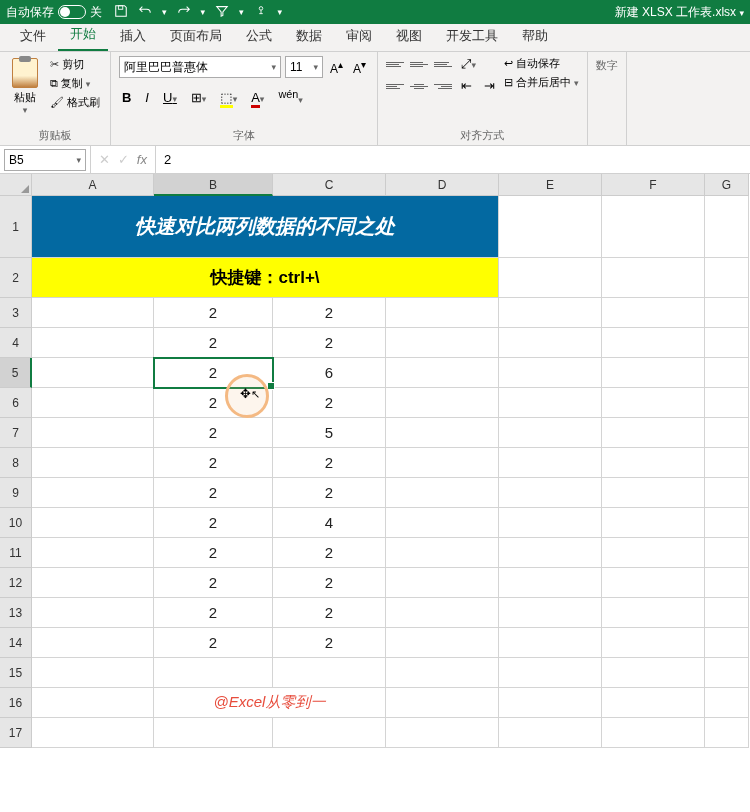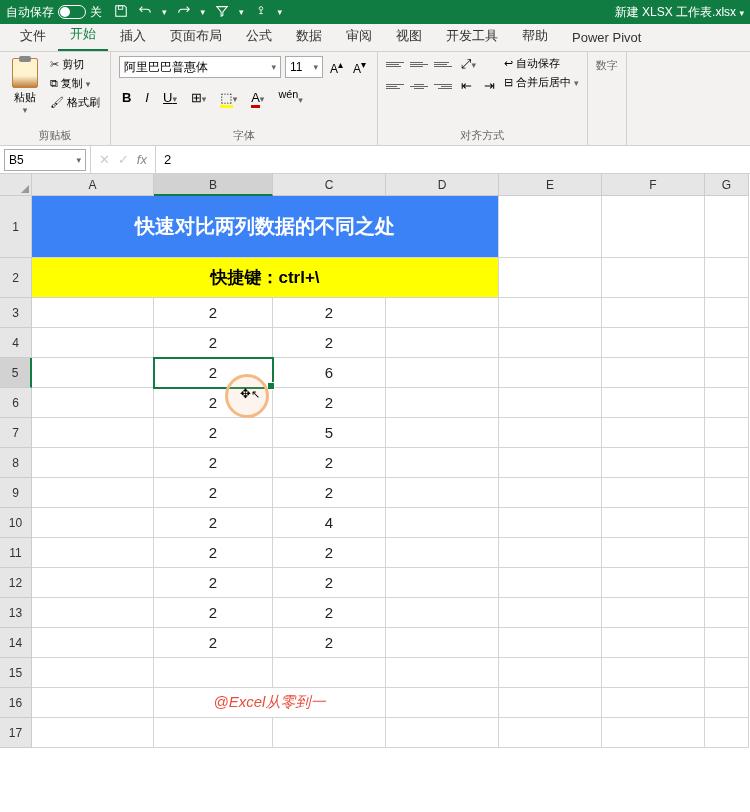--- a/index.html
+++ b/index.html
@@ -68,21 +68,21 @@
 .corner { width: 32px; background: #e6e6e6; border-right: 1px solid #ccc; border-bottom: 1px solid #ccc; position: relative; }
 .corner::after { content: ""; position: absolute; right: 2px; bottom: 2px; border-left: 8px solid transparent; border-bottom: 8px solid #999; }
 .col-h { background: #e6e6e6; border-right: 1px solid #ccc; border-bottom: 1px solid #ccc; text-align: center; font-size: 12px; color: #333; line-height: 22px; }
 .col-h.sel { background: #d2d2d2; border-bottom: 2px solid #107c41; }
 
 .grid-row { display: flex; }
 .row-h { width: 32px; background: #e6e6e6; border-right: 1px solid #ccc; border-bottom: 1px solid #ccc; text-align: center; font-size: 12px; color: #333; display: flex; align-items: center; justify-content: center; }
 .row-h.sel { background: #d2d2d2; border-right: 2px solid #107c41; }
 .cell { border-right: 1px solid #d4d4d4; border-bottom: 1px solid #d4d4d4; font-size: 15px; display: flex; align-items: center; justify-content: center; color: #222; }
 
-.title-cell { background: #3b82f6; color: #fff; font-weight: bold; font-size: 20px; }
+.title-cell { background: #0369a1; color: #fff; font-weight: bold; font-size: 20px; font-style: italic; }
 .shortcut-cell { background: #ffff00; color: #000; font-weight: bold; font-size: 17px; }
 .credit-text { color: #e74c3c; font-size: 15px; font-style: italic; }
 
 .selected-cell { outline: 2px solid #107c41; outline-offset: -1px; position: relative; }
 .selected-cell::after { content: ""; position: absolute; right: -3px; bottom: -3px; width: 6px; height: 6px; background: #107c41; border: 1px solid #fff; }
 
 .cursor-highlight { position: absolute; width: 44px; height: 44px; border: 3px solid #f4b983; border-radius: 50%; background: rgba(244,185,131,0.15); pointer-events: none; z-index: 10; }
 .cursor-arrow { position: absolute; z-index: 11; font-size: 13px; pointer-events: none; }
 
 .chev { font-size: 9px; color: #666; }
@@ -128,21 +128,20 @@
   <div class="tab">文件</div>
   <div class="tab active">开始</div>
   <div class="tab">插入</div>
   <div class="tab">页面布局</div>
   <div class="tab">公式</div>
   <div class="tab">数据</div>
   <div class="tab">审阅</div>
   <div class="tab">视图</div>
   <div class="tab">开发工具</div>
   <div class="tab">帮助</div>
-  <div class="tab">Power Pivot</div>
 </div>
 
 <div class="ribbon">
 
   <div class="group">
     <div class="group-content">
       <div class="paste-big">
         <div class="paste-icon"></div>
         <div class="paste-label">粘贴</div>
         <span class="chev">▾</span>

